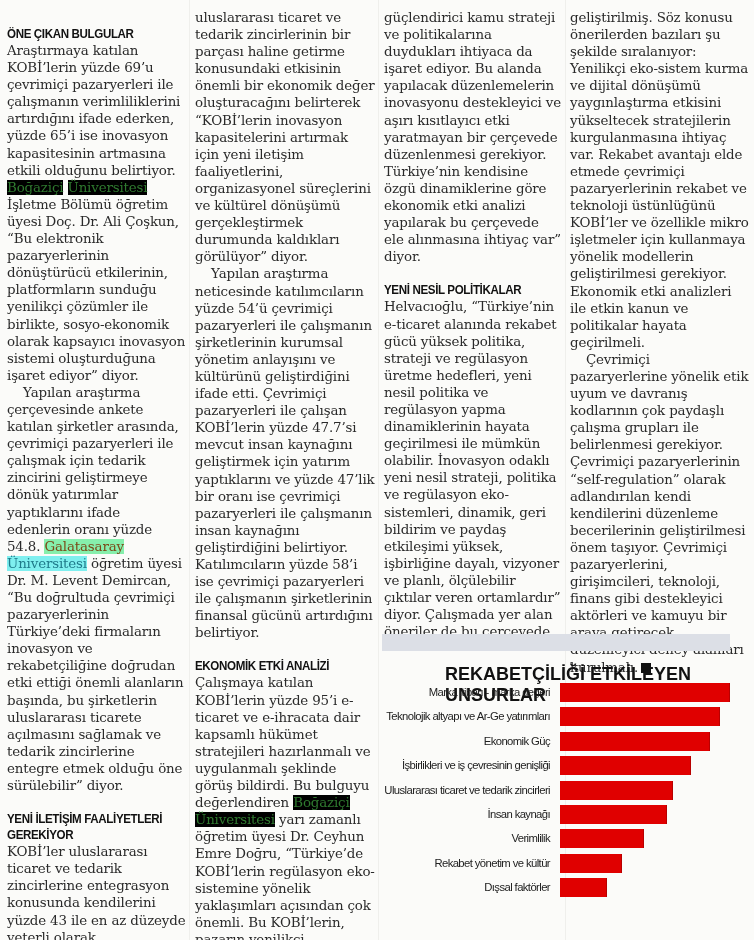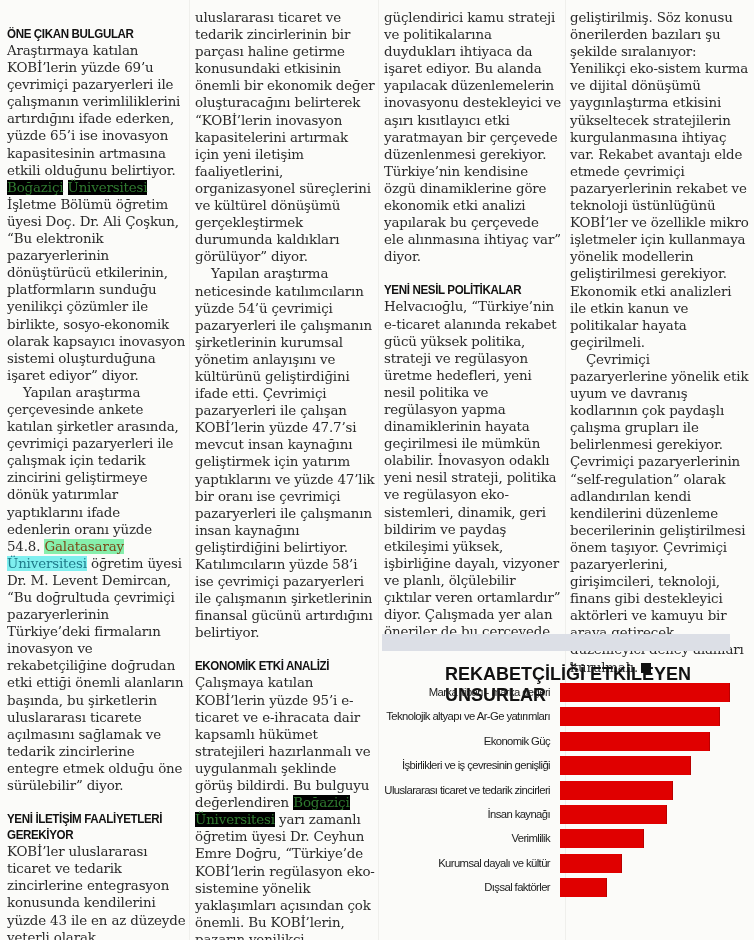--- a/index.html
+++ b/index.html
@@ -98,18 +98,18 @@
       <div class="cat-label" style="top: 101.8px;">Ekonomik Güç</div>
       <div class="bar" style="top: 101.8px; width: 148.72px; background: rgb(224, 0, 0);"></div>
       <div class="cat-label" style="top: 126.2px;">İşbirlikleri ve iş çevresinin genişliği</div>
       <div class="bar" style="top: 126.2px; width: 130.13px; background: rgb(224, 0, 0);"></div>
       <div class="cat-label" style="top: 150.6px;">Uluslararası ticaret ve tedarik zincirleri</div>
       <div class="bar" style="top: 150.6px; width: 111.54px; background: rgb(224, 0, 0);"></div>
       <div class="cat-label" style="top: 175px;">İnsan kaynağı</div>
       <div class="bar" style="top: 175px; width: 106.47px; background: rgb(224, 0, 0);"></div>
       <div class="cat-label" style="top: 199.4px;">Verimlilik</div>
       <div class="bar" style="top: 199.4px; width: 82.81px; background: rgb(224, 0, 0);"></div>
-      <div class="cat-label" style="top: 223.8px;">Kurumsal dayalı ve kültür</div>
+      <div class="cat-label" style="top: 223.8px;">Rekabet yönetim ve kültür</div>
       <div class="bar" style="top: 223.8px; width: 60.84px; background: rgb(224, 0, 0);"></div>
       <div class="cat-label" style="top: 248.2px; margin-left: 44px;">Dışsal faktörler</div>
       <div class="bar" style="top: 248.2px; width: 45.63px; background: rgb(224, 0, 0);"></div>
     </div>
 </div>
 
 </body></html>

